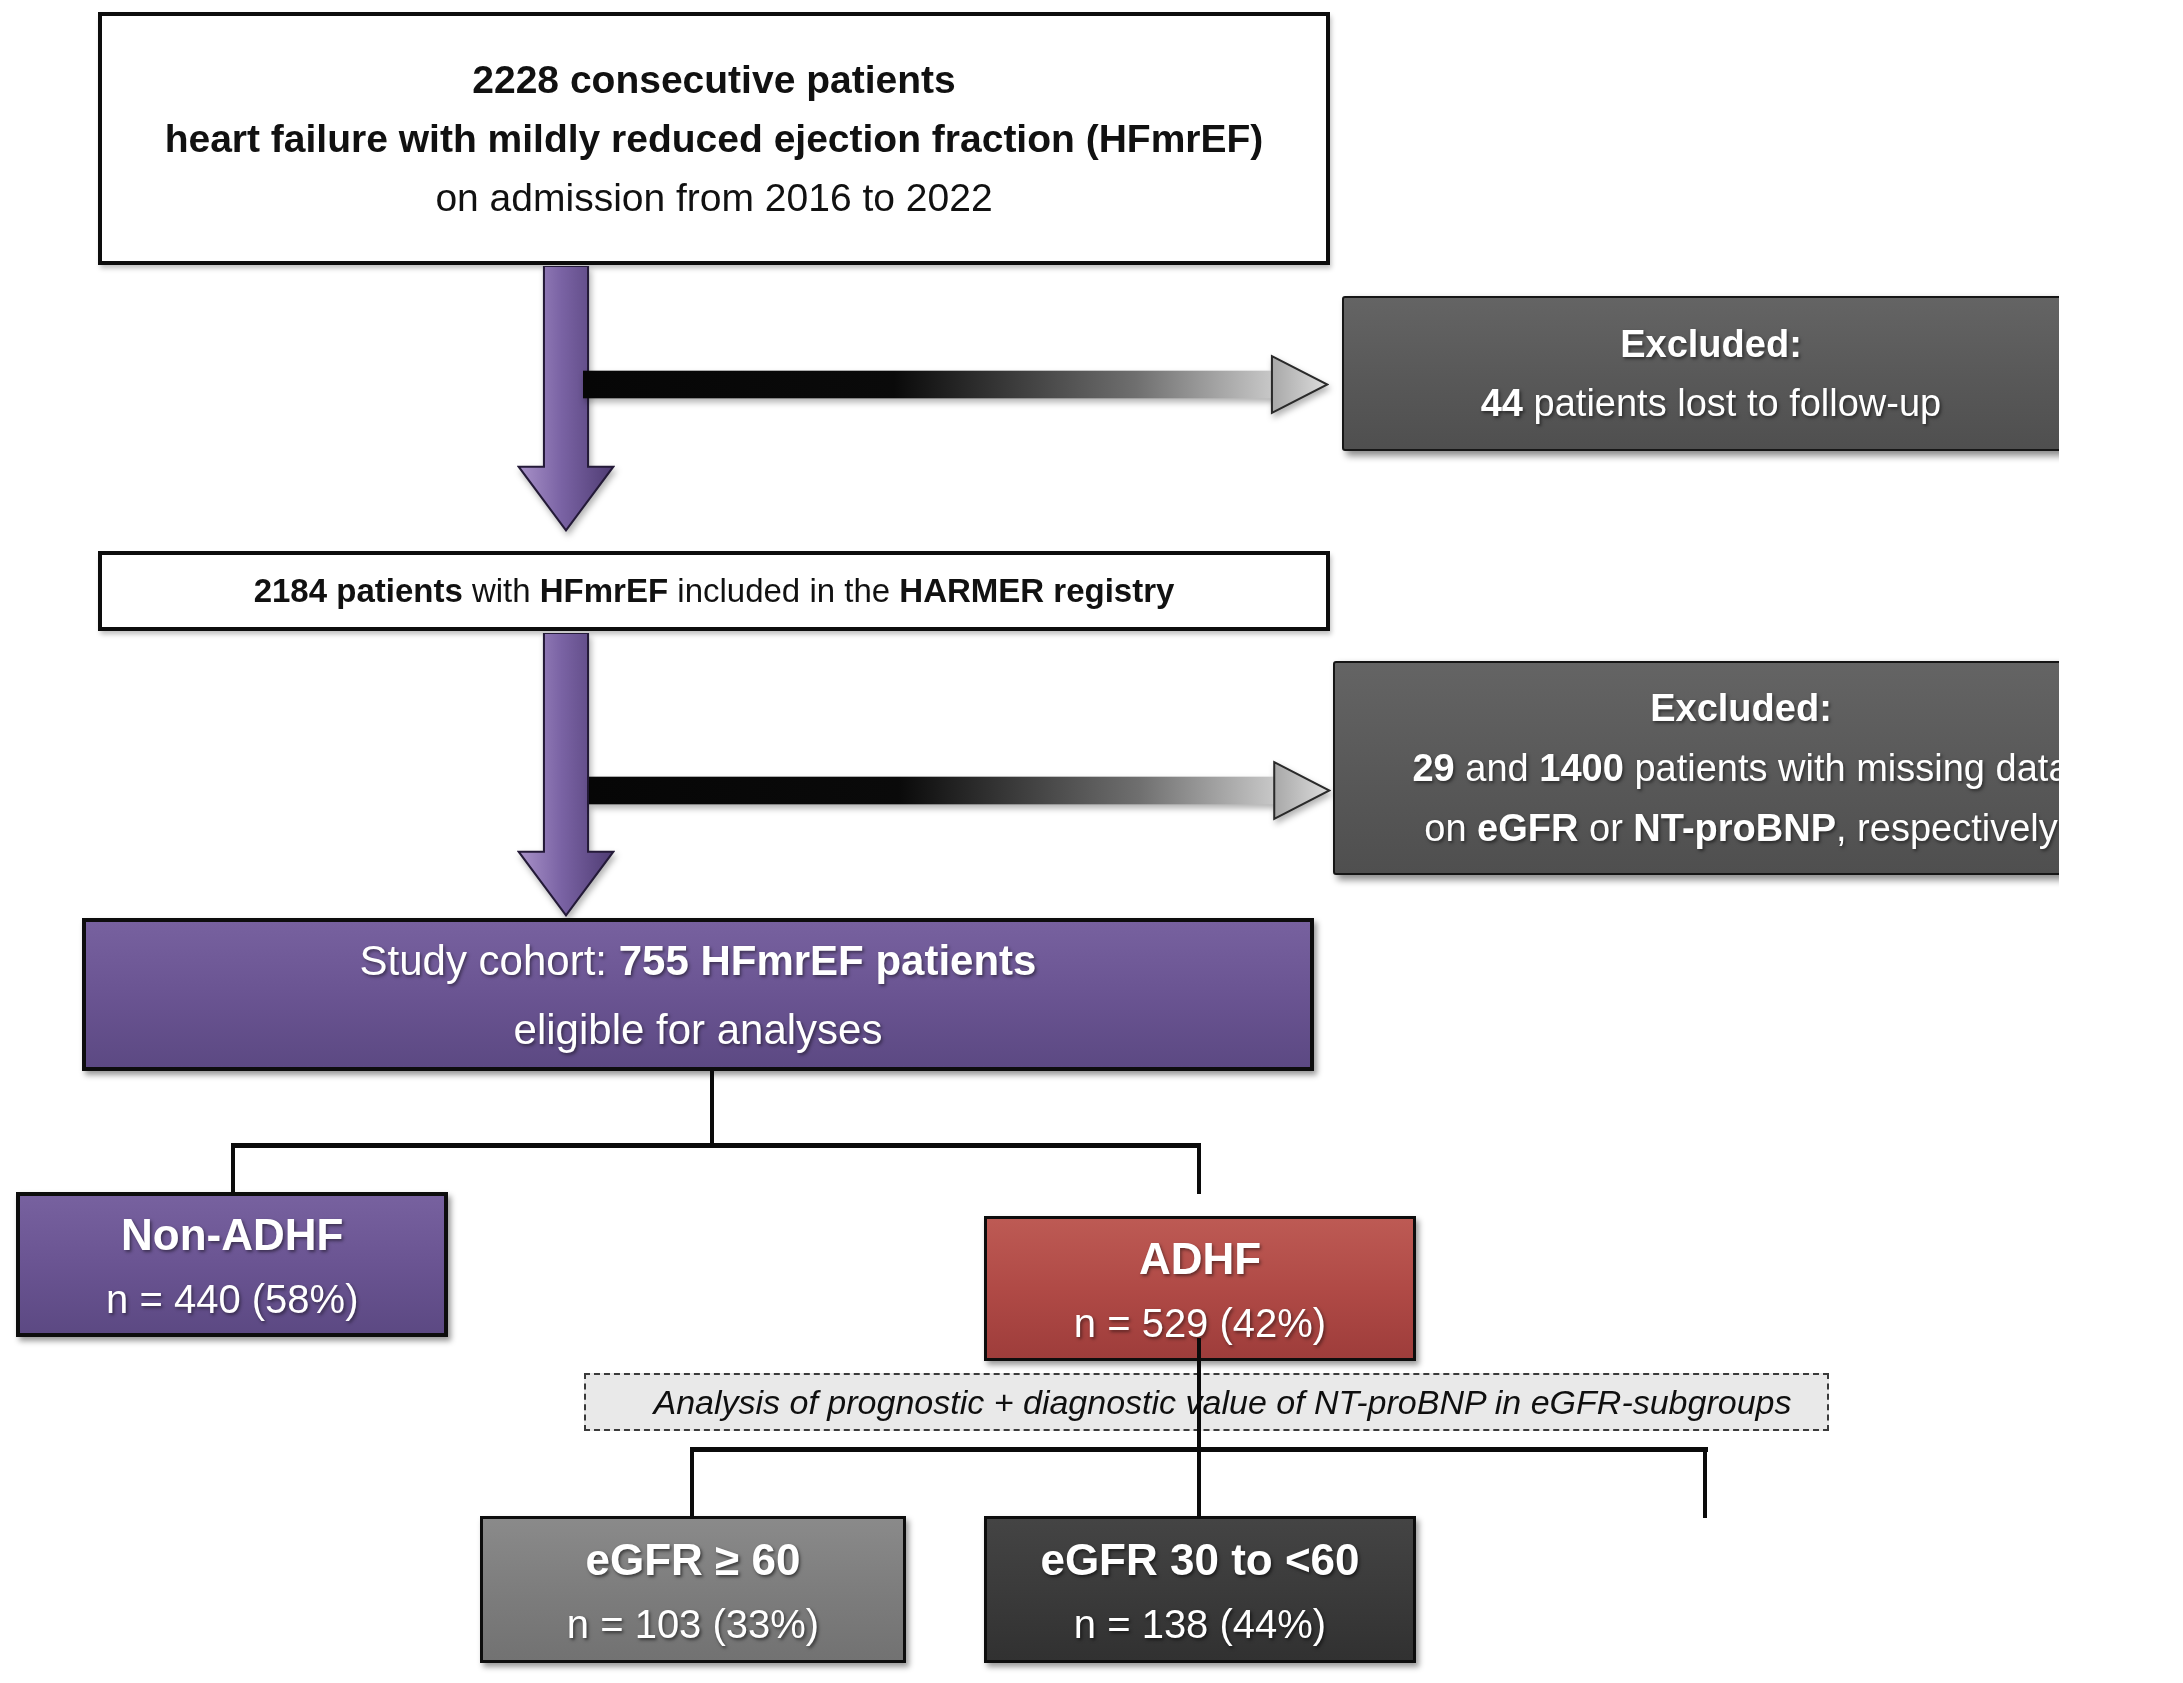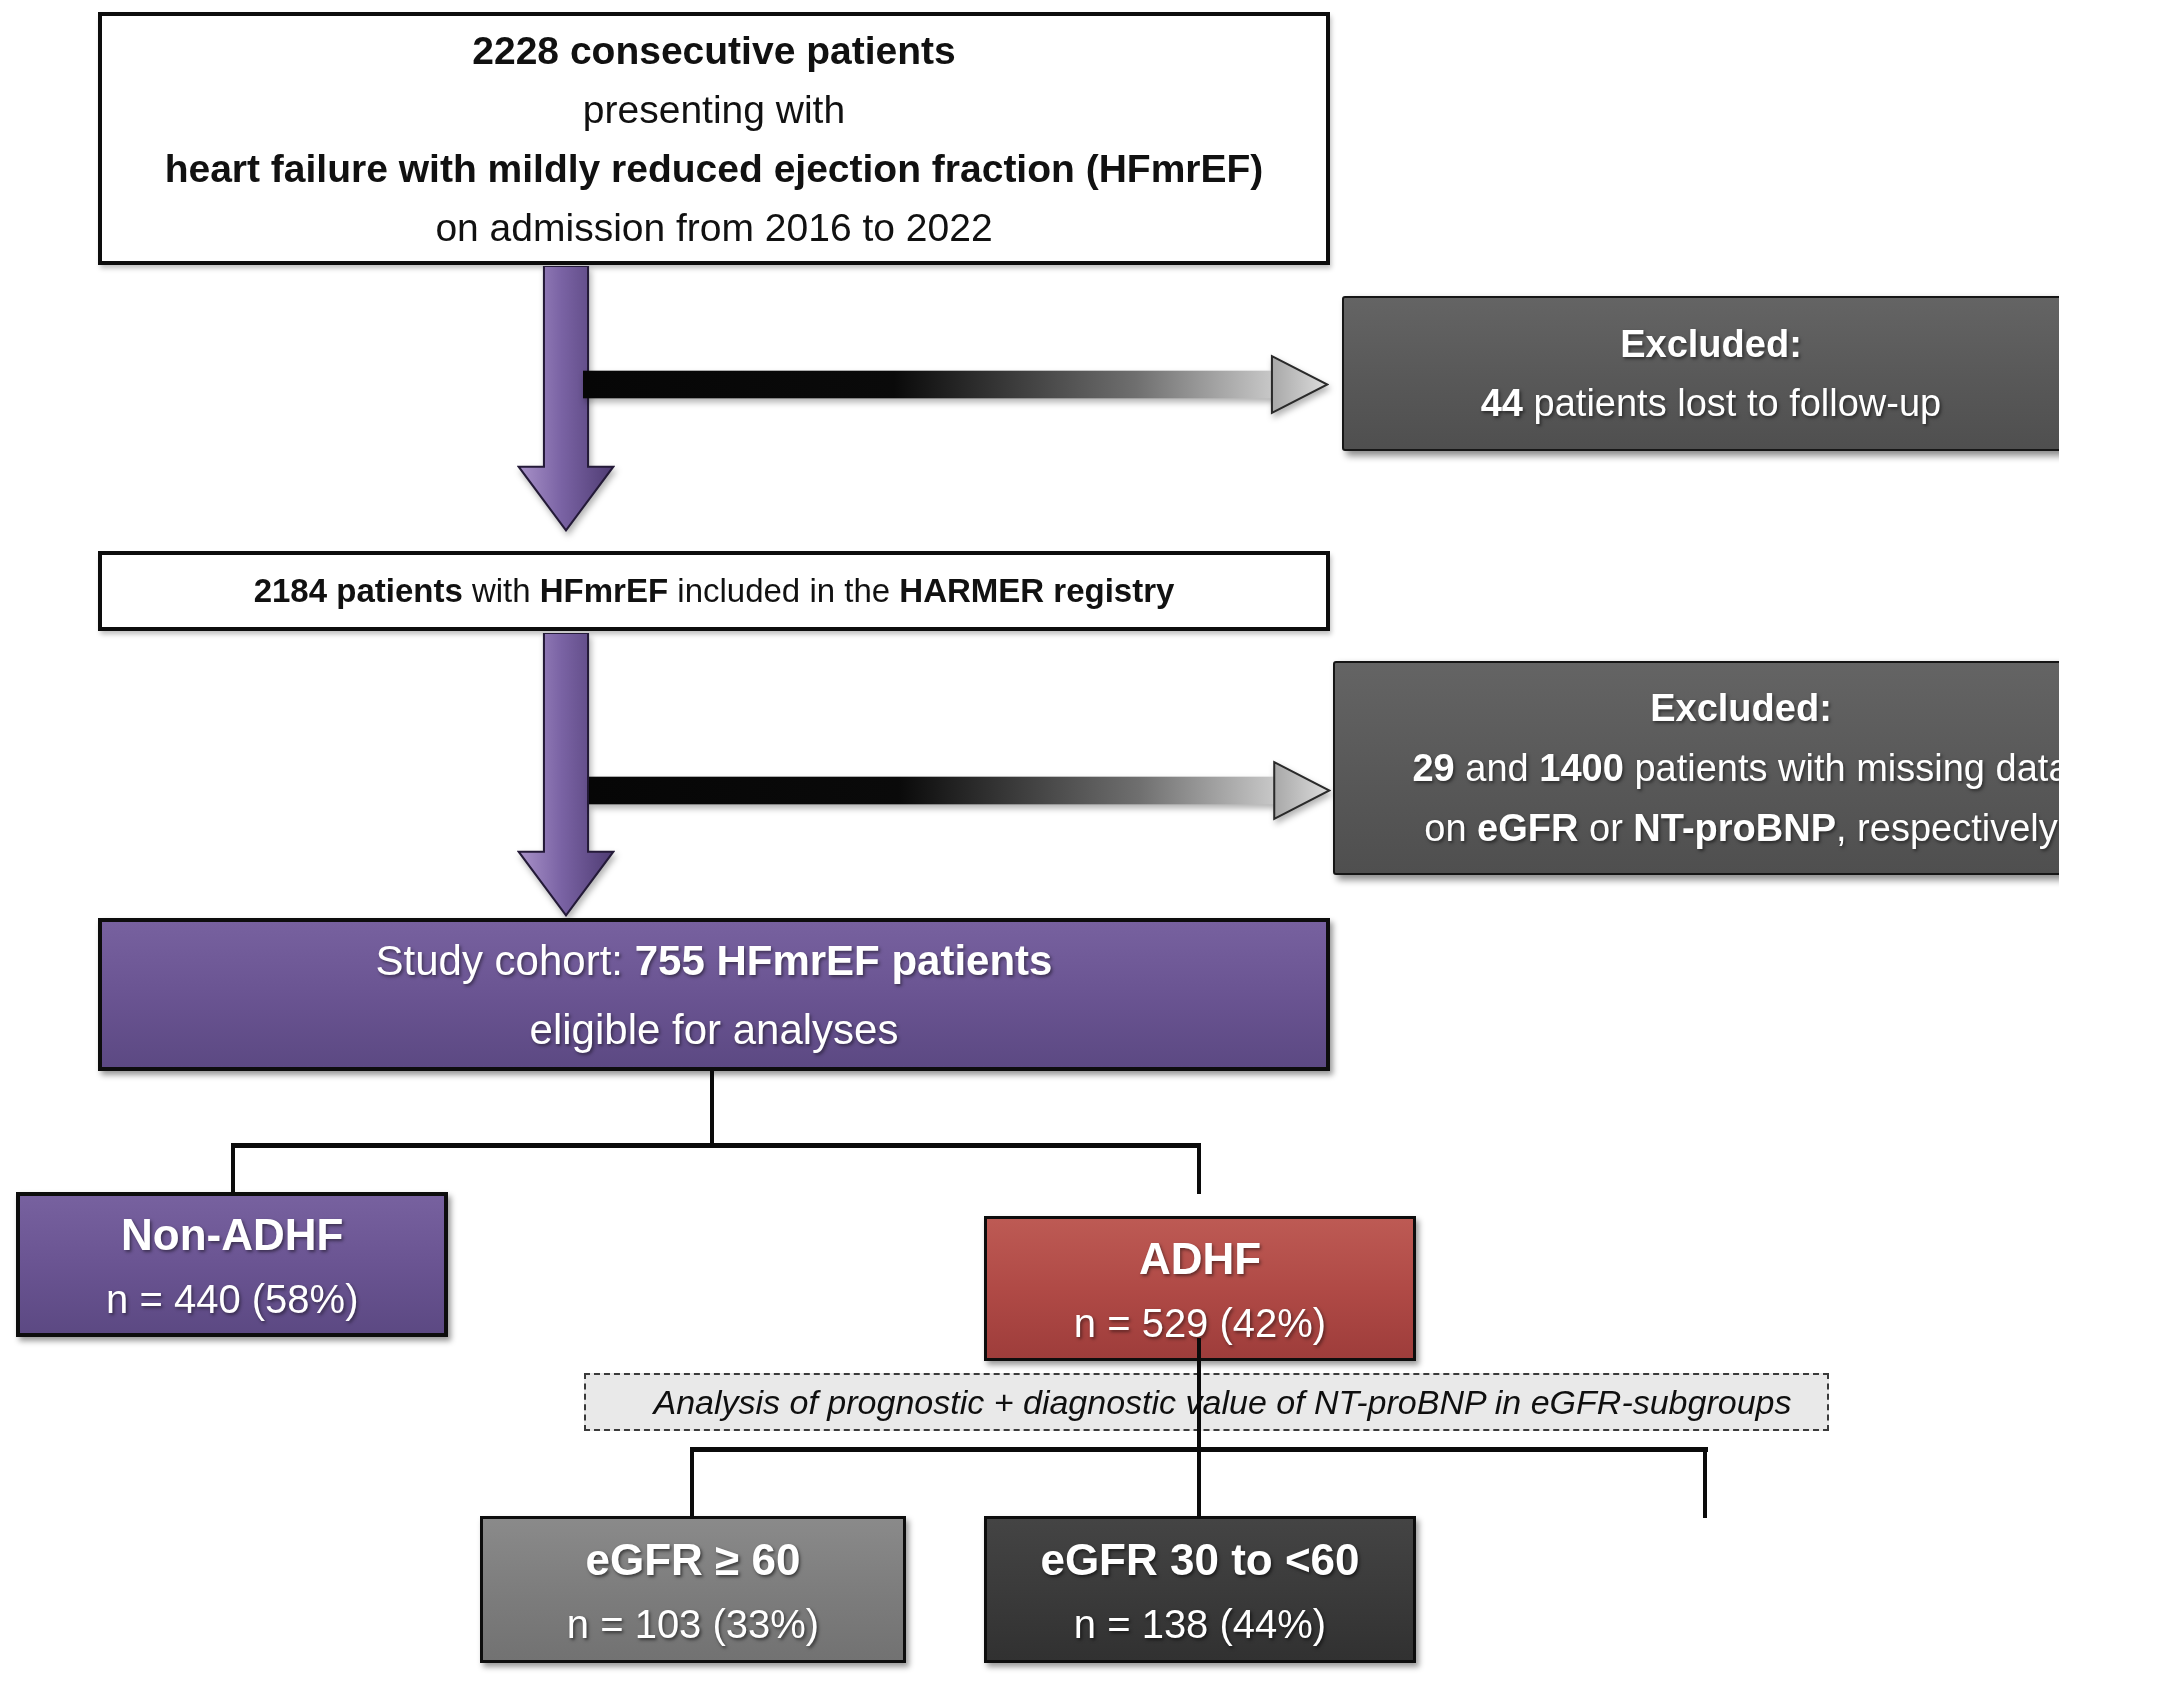--- a/index.html
+++ b/index.html
@@ -29,21 +29,21 @@
        font-style:italic;padding-left:32px;}
   .line{position:absolute;background:#0b0b0b;}
   .b{font-weight:bold;}
   .parrow,.harrow{position:absolute;filter:drop-shadow(2.4px 4.1px 3.3px rgba(0,0,0,0.3));}
 
   
   #top-box{left:98px;top:12.2px;width:1232px;height:253px;font-size:39px;line-height:59px;}
   #registry-box{left:98px;top:551px;width:1232px;height:80px;font-size:33px;}
   #excluded-box-1{left:1342px;top:296px;width:738px;height:155px;font-size:38px;line-height:59px;}
   #excluded-box-2{left:1333px;top:661px;width:816px;height:214px;font-size:38px;line-height:60px;}
-  #cohort-box{left:98px;top:918px;width:1232px;height:153px;font-size:42px;line-height:69px;}
+  #cohort-box{left:82px;top:918px;width:1232px;height:153px;font-size:42px;line-height:69px;}
   #non-adhf-box{left:16.3px;top:1192px;width:432px;height:145px;}
   #adhf-box{left:984px;top:1192px;width:432px;height:145px;margin-top:24px;}
   #analysis-note{left:584px;top:1373px;width:1245px;height:58px;font-size:34px;}
   #egfr-box-1{left:480px;top:1516px;width:426px;height:147px;
       background:linear-gradient(180deg,#8a8a8a 0%,#7c7c7c 55%,#727272 100%);}
   #egfr-box-2{left:984px;top:1516px;width:432px;height:147px;
       background:linear-gradient(180deg,#444444 0%,#3a3a3a 55%,#313131 100%);}
   #egfr-box-3{left:1488px;top:1516px;width:433px;height:147px;
       background:linear-gradient(180deg,#2c2c2c 0%,#232323 55%,#1b1b1b 100%);}
   .group-title{font-size:44px;font-weight:bold;line-height:70px;}
@@ -63,21 +63,20 @@
   #line-drop2-l{left:690px;top:1447px;width:4.1px;height:71px;}
   #line-drop2-r{left:1703px;top:1447px;width:4.1px;height:71px;}
 </style>
 </head>
 <body>
 
 <div class="canvas">
 
   <div class="box white-box" id="top-box">
     <div class="b">2228 consecutive patients</div>
-    <div>presenting with</div>
     <div class="b">heart failure with mildly reduced ejection fraction (HFmrEF)</div>
     <div>on admission from 2016 to 2022</div>
   </div>
 
   <svg class="parrow" id="arrow-down-1" viewBox="0 0 120 326" preserveAspectRatio="none">
     <defs>
       <linearGradient id="pg1" x1="0" y1="0" x2="1" y2="0">
         <stop offset="0" stop-color="#a992c9"></stop>
           <stop offset="0.45" stop-color="#7a63a4"></stop>
         <stop offset="1" stop-color="#4f3c73"></stop>

